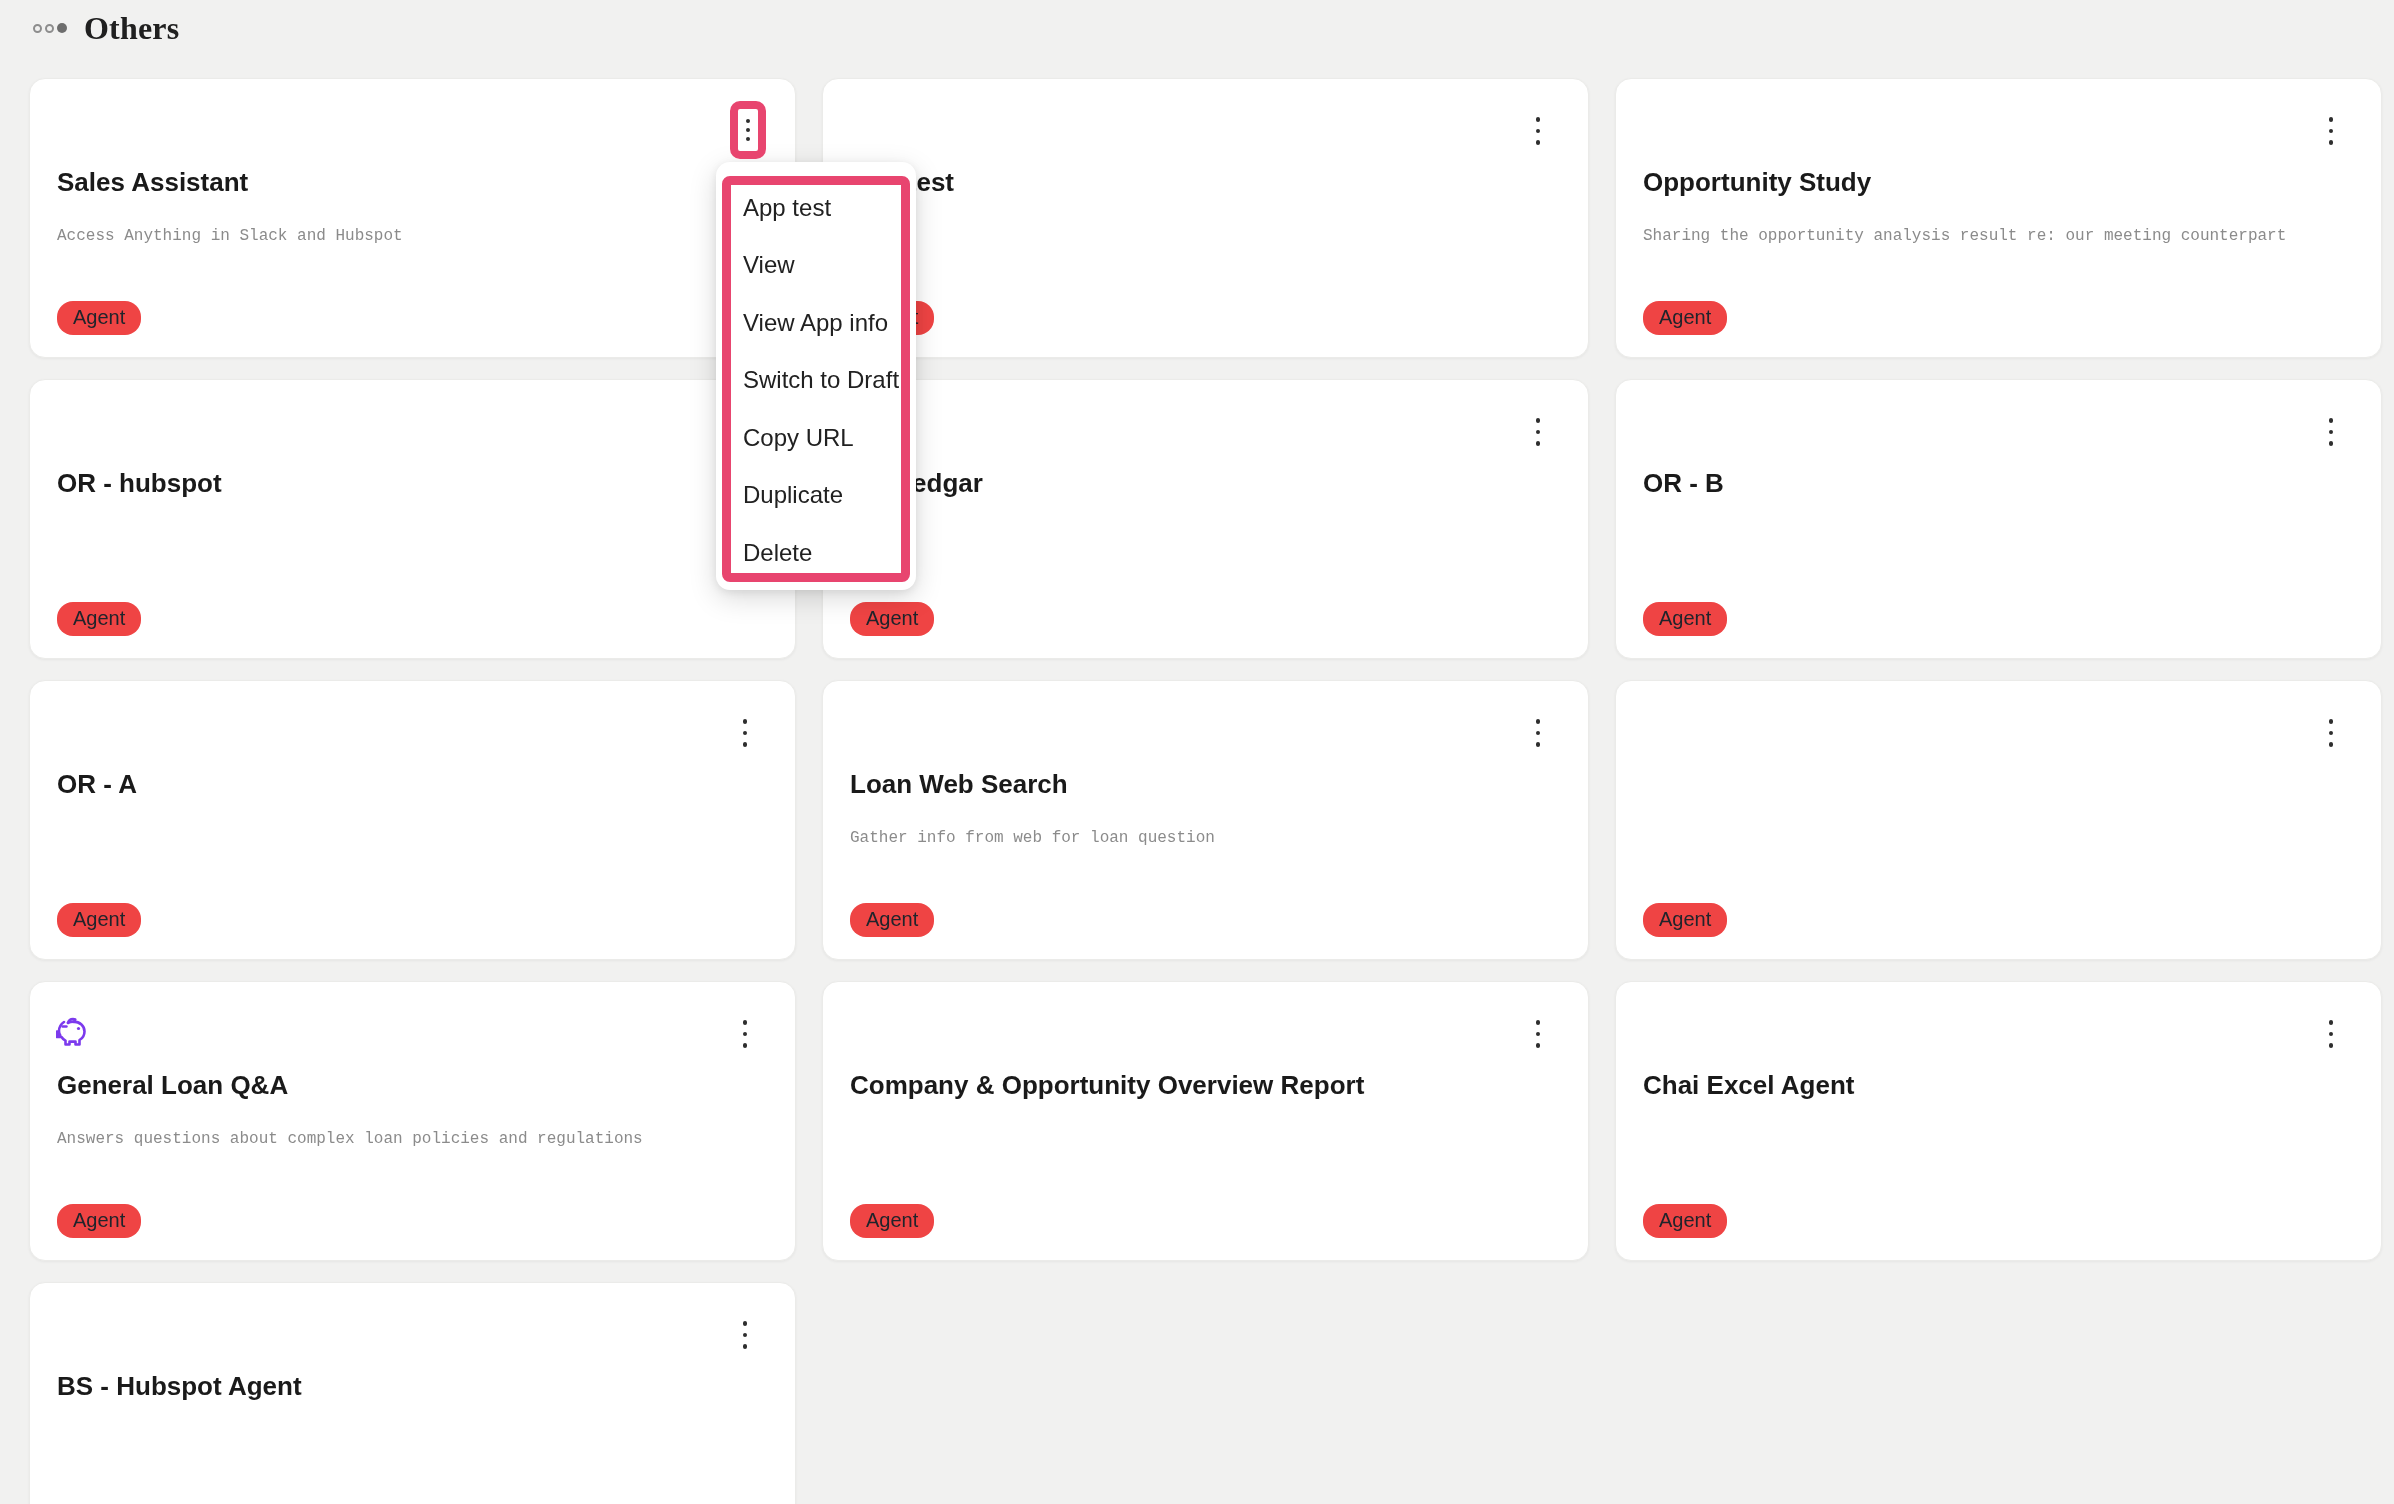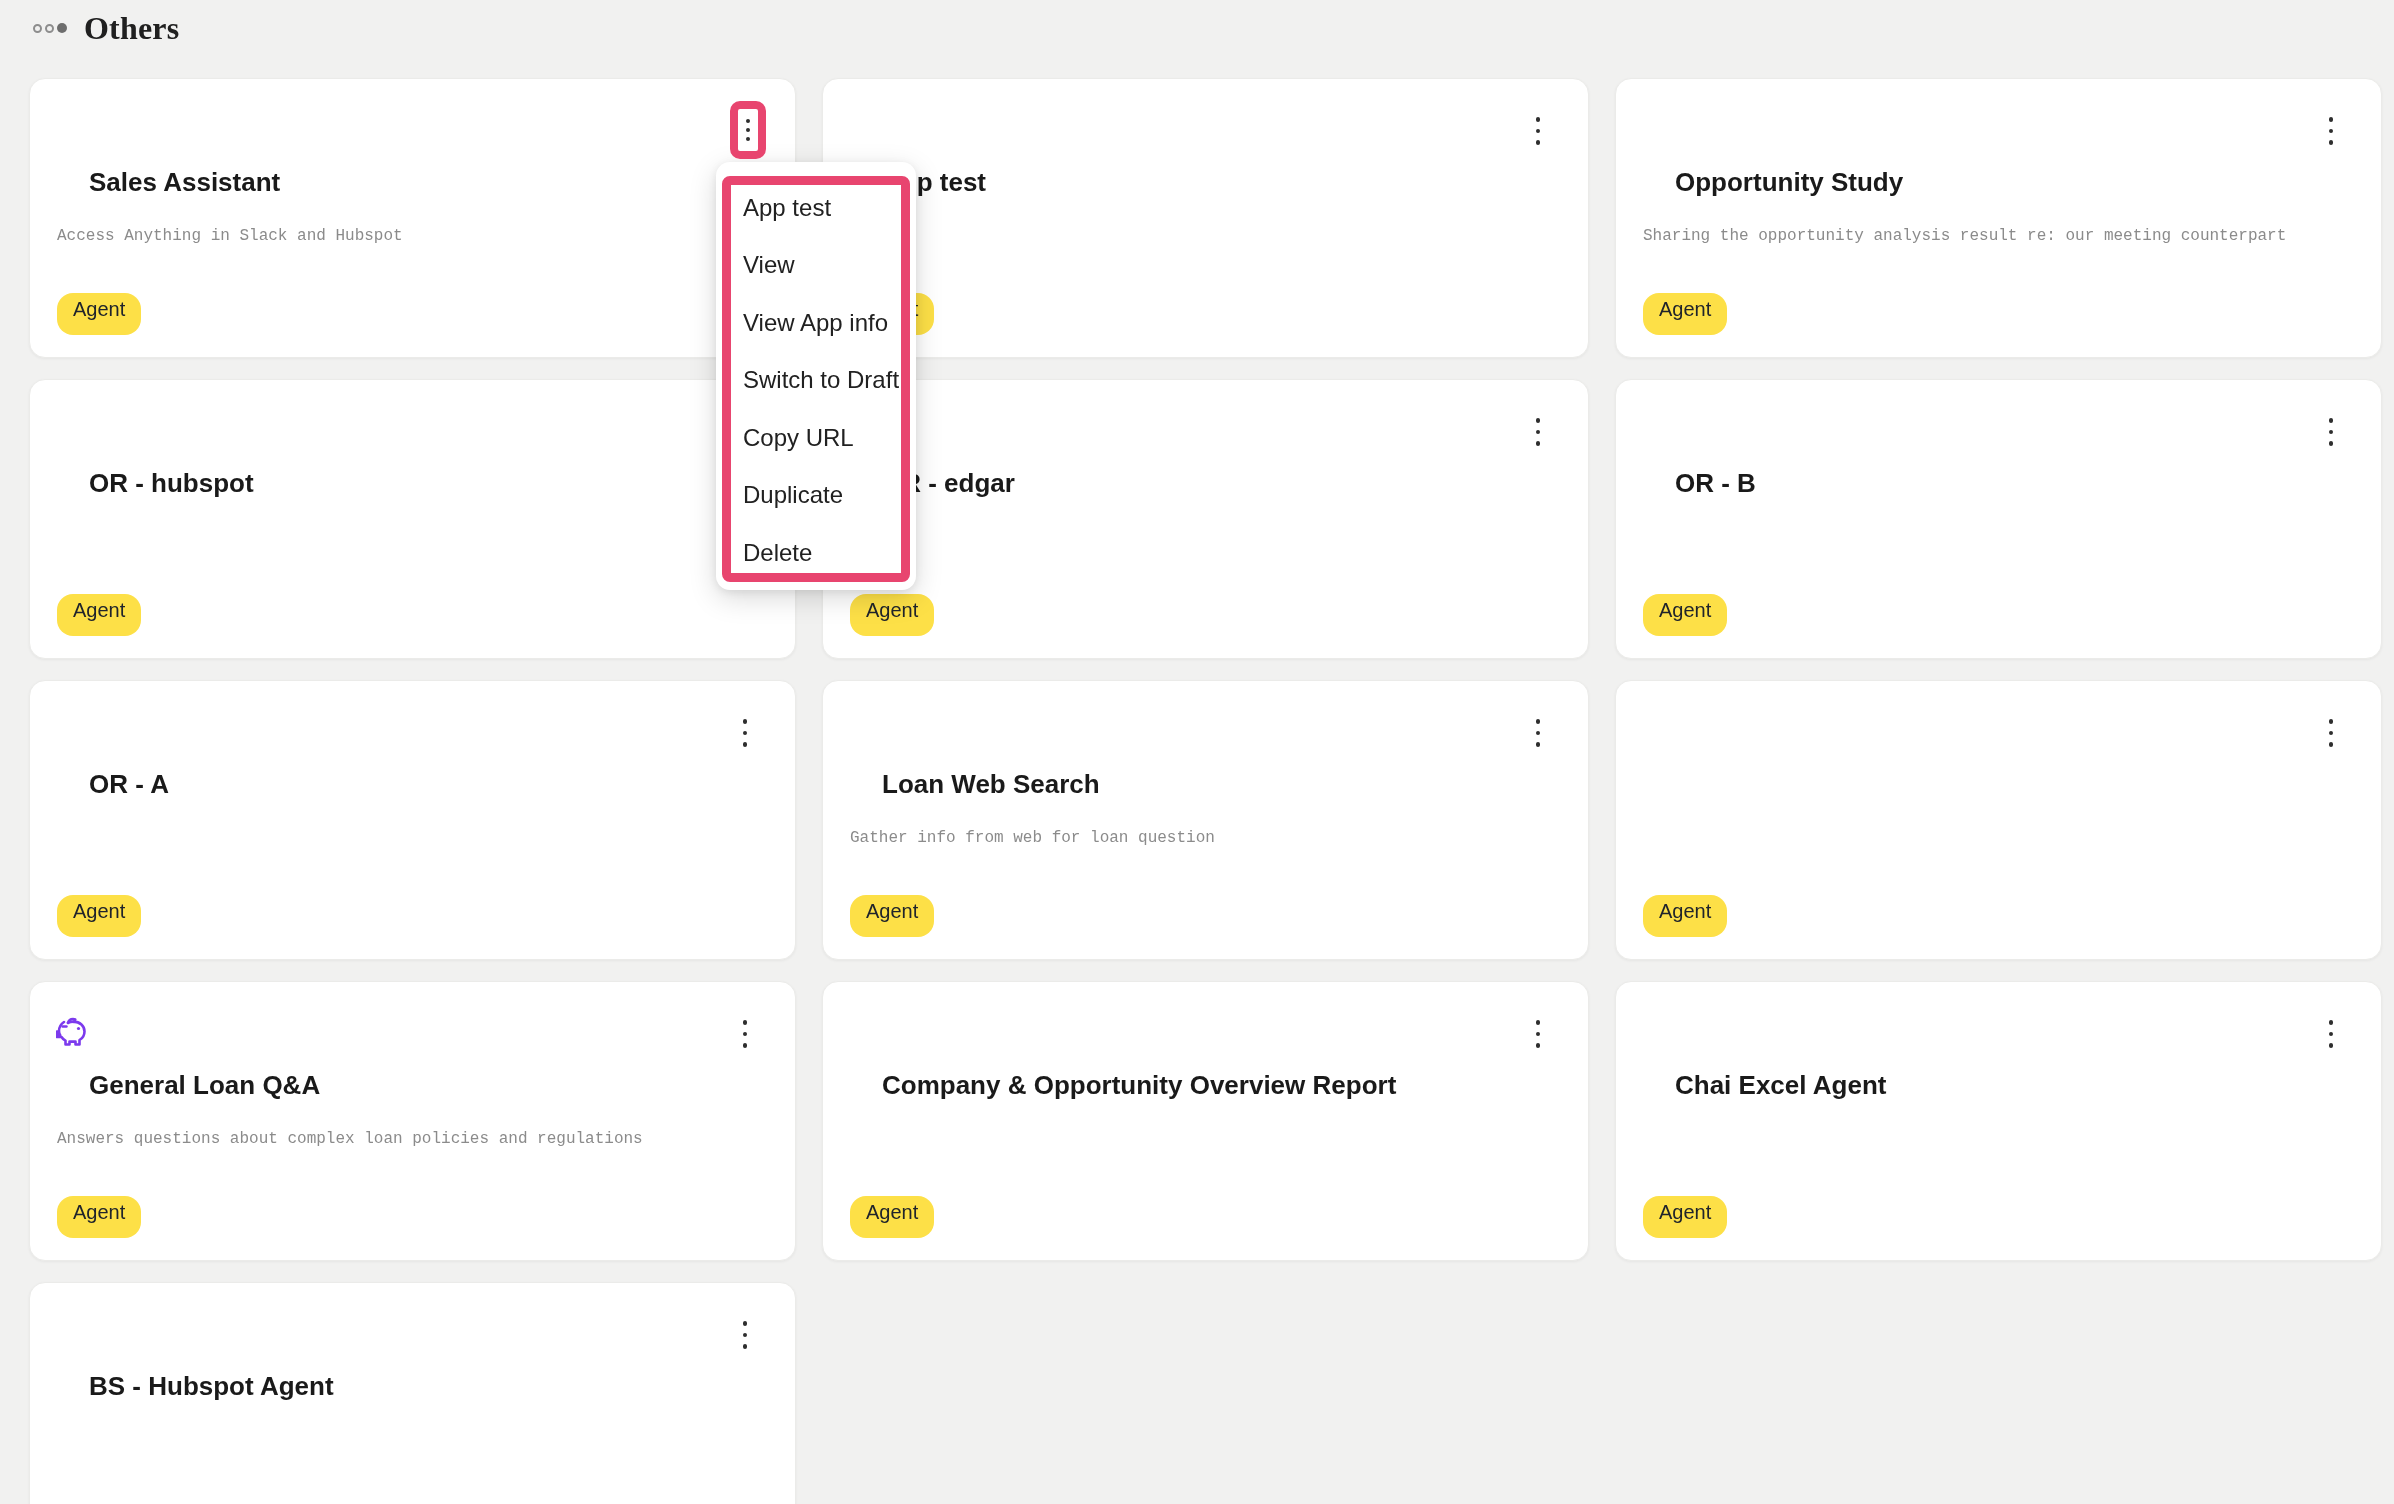--- a/index.html
+++ b/index.html
@@ -42,31 +42,31 @@
     box-shadow: 0 1px 3px rgba(0,0,0,0.05);
   }
   .card-icon {
     position: absolute; top: 34px; left: 26px;
     width: 34px; height: 32px;
     display: none;
   }
   .card-title {
     position: absolute; top: 88px; left: 27px; right: 84px;
     font-size: 26px; font-weight: 700; color: #1a1a1a;
-    white-space: nowrap; overflow: hidden; margin-left: 32px;
+    white-space: nowrap; overflow: hidden;
   }
   .card-desc {
     position: absolute; top: 147px; left: 27px; right: 40px;
     font-size: 16px; color: #8b8b8b; line-height: 1.35; font-family: Liberation Mono, monospace;
   }
   .badge {
     position: absolute; left: 27px; bottom: 22px;
-    background: #fde047; color: #20242b;
+    background: #ef4444; color: #20242b;
     font-size: 20px; line-height: 1;
-    padding: 6px 16px 16px;
+    padding: 6px 16px 8px;
     border-radius: 16px;
   }
   .kebab {
     position: absolute; top: 26px; right: 36px;
     width: 28px; height: 52px;
     display: flex; flex-direction: column; align-items: center; justify-content: center;
     cursor: pointer;
   }
   .kebab .kdot { width: 4.5px; height: 4.5px; border-radius: 50%; background: #2e2e2e; margin: 3.5px 0; }
 

